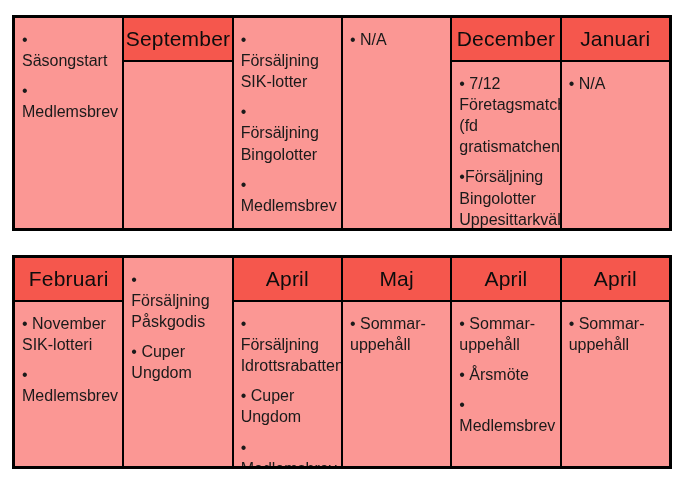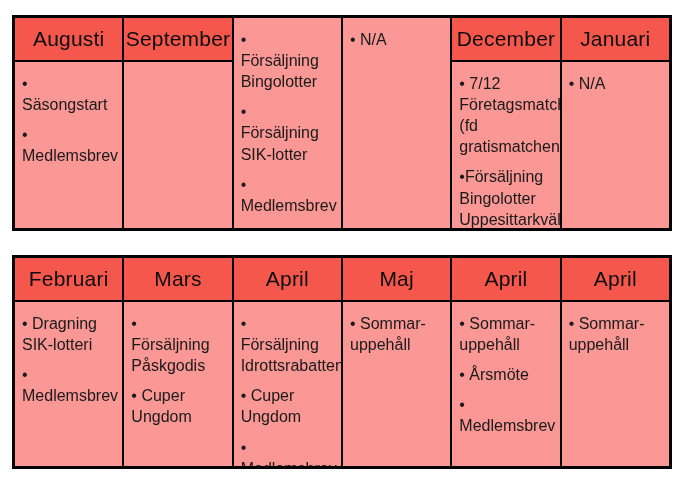--- a/index.html
+++ b/index.html
@@ -66,35 +66,34 @@
     overflow: hidden;
   }
   .activity-item { margin: 0 0 9px 0; }
 </style>
 </head>
 <body>
 
 <div class="page">
   <div class="season-table first">
   <div class="month-col">
-    <div class="month-header">Augusti</div>
     <div class="month-body">
           <div class="activity-item">• Säsongstart</div>
           <div class="activity-item">• Medlemsbrev</div>
         </div>
   </div>
 
   <div class="month-col">
     <div class="month-header">September</div>
   </div>
 
   <div class="month-col">
     <div class="month-body">
+          <div class="activity-item">• Försäljning SIK-lotter</div>
           <div class="activity-item">• Försäljning Bingolotter</div>
-          <div class="activity-item">• Försäljning SIK-lotter</div>
           <div class="activity-item">• Medlemsbrev</div>
         </div>
   </div>
 
   <div class="month-col">
     <div class="month-body">
           <div class="activity-item">• N/A</div>
         </div>
   </div>
 
@@ -111,27 +110,26 @@
     <div class="month-header">Januari</div>
     <div class="month-body">
           <div class="activity-item">• N/A</div>
         </div>
   </div>
 </div>
   <div class="season-table second">
   <div class="month-col">
     <div class="month-header">Februari</div>
     <div class="month-body">
-          <div class="activity-item">• Dragning SIK-lotteri</div>
+          <div class="activity-item">• November SIK-lotteri</div>
           <div class="activity-item">• Medlemsbrev</div>
         </div>
   </div>
 
   <div class="month-col">
-    <div class="month-header">Mars</div>
     <div class="month-body">
           <div class="activity-item">• Försäljning Påskgodis</div>
           <div class="activity-item">• Cuper Ungdom</div>
         </div>
   </div>
 
   <div class="month-col">
     <div class="month-header">April</div>
     <div class="month-body">
           <div class="activity-item">• Försäljning Idrottsrabatten</div>

